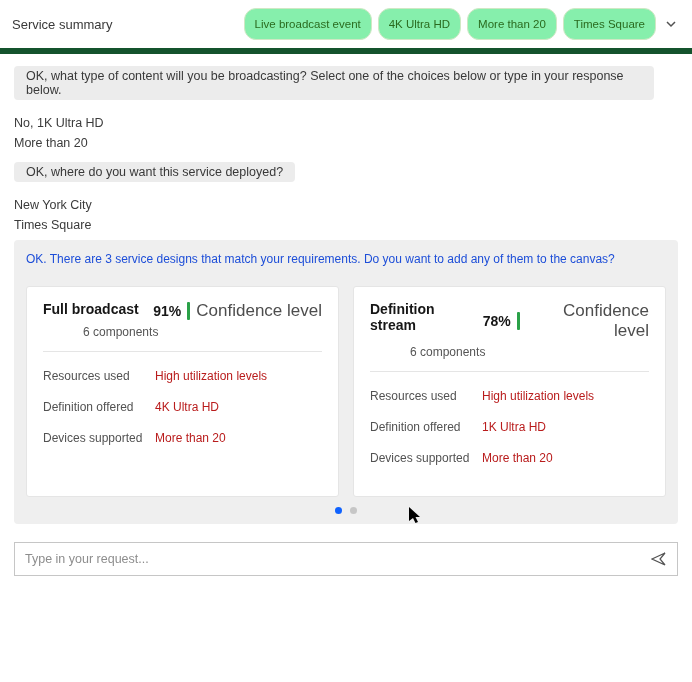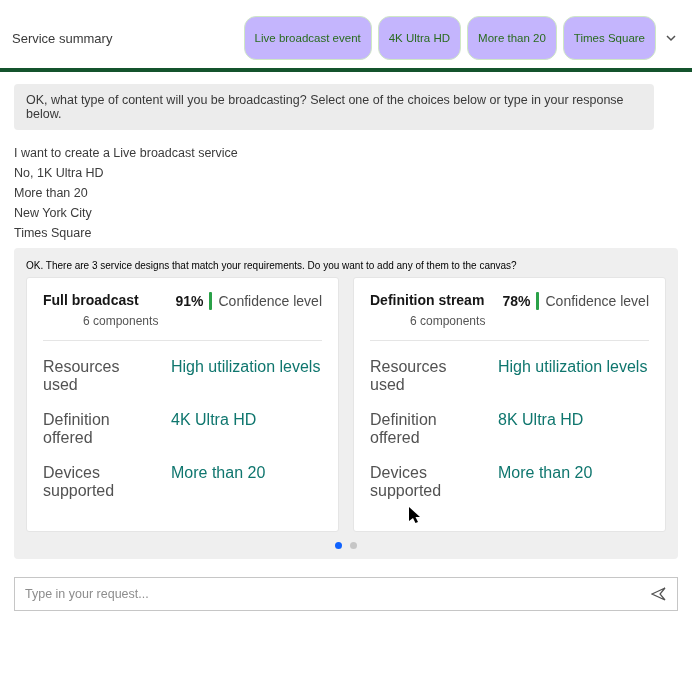--- a/index.html
+++ b/index.html
@@ -10,77 +10,76 @@
     background: #fff;
     width: 692px;
     height: 682px;
     overflow: hidden;
   }
   .header {
     display: flex;
     align-items: center;
     justify-content: space-between;
     padding: 8px 12px;
-    border-bottom: 4px solid #14532d;
-    background: #fff;
-    margin-top: 8px;
+    border-bottom: 6px solid #14532d;
+    background: #fff;
   }
   .header-title {
     font-size: 13px;
     font-weight: 500;
     color: #393939;
   }
   .tags {
     display: flex;
     align-items: center;
     gap: 6px;
   }
   .tag {
     font-size: 11.5px;
     color: #2a6b1f;
-    background: #c4b5fd;
+    background: #86efac;
     border: 1px solid #cfe8c4;
     border-radius: 12px;
-    padding: 15px 10px;
+    padding: 9px 10px;
   }
   .chev {
     display: inline-flex;
     align-items: center;
     justify-content: center;
     padding: 2px 4px;
     cursor: pointer;
   }
   .chat {
     padding: 6px 14px 0 14px;
   }
   .bot {
     display: inline-block;
     background: #ececec;
     color: #393939;
     border-radius: 4px;
-    padding: 9px 12px;
+    padding: 3px 12px;
     margin: 6px 0 12px 0;
     max-width: 640px;
     font-size: 12.5px;
   }
   .user {
     font-size: 12.5px;
     color: #3b3b3b;
     margin: 4px 0 6px 0;
   }
   .results {
     margin: 8px 14px 0 14px;
     background: #efefef;
     border-radius: 4px;
     padding: 12px 12px 10px 12px;
   }
   .results-head {
-    font-size: 10px;
-    color: #000000;
-    margin-bottom: 6px;
+    font-size: 12px;
+    color: #1d4ed8;
+    margin-bottom: 20px;
   }
   .cards {
     display: flex;
     gap: 14px;
   }
   .card {
     flex: 1;
     background: #fff;
     border: 1px solid #e5e5e5;
     border-radius: 3px;
@@ -105,45 +104,46 @@
     font-size: 14px;
     font-weight: 700;
   }
   .conf-bar {
     width: 3px;
     height: 18px;
     background: #2aa148;
     border-radius: 1px;
   }
   .conf-label {
-    font-size: 14px;
+    font-size: 17px;
     color: #4d4d4d;
+    text-align: right;
   }
   .card-sub {
     font-size: 12px;
     color: #555;
     margin-bottom: 12px;
     margin-left: 40px;
   }
   .divider {
     border-top: 1px solid #e5e5e5;
     margin: 8px 0 12px 0;
   }
   .row {
     display: flex;
-    gap: 20px;
-    font-size: 16px;
+    gap: 4px;
+    font-size: 12px;
     margin: 17px 0;
   }
   .row-label {
     width: 108px;
     color: #525252;
   }
   .row-value {
-    color: #0f766e;
+    color: #b91c1c;
   }
   .dots {
     display: flex;
     justify-content: center;
     gap: 8px;
     margin-top: 10px;
   }
   .dot {
     width: 7px;
     height: 7px;
@@ -198,23 +198,23 @@
     <span class="chev">
       <svg width="10" height="10" viewBox="0 0 10 10">
           <path d="M1 3 L5 7 L9 3" fill="none" stroke="#525252" stroke-width="1.5"></path>
         </svg>
     </span>
   </div>
 </div>
 
 <div class="chat">
   <div class="bot">OK, what type of content will you be broadcasting? Select one of the choices below or type in your response below.</div>
-  <div class="user">I want to create a Live broadcast service</div>
   <div class="user">No, 1K Ultra HD</div>
   <div class="user">More than 20</div>
+  <div><span class="bot">OK, where do you want this service deployed?</span></div>
   <div class="user">New York City</div>
   <div class="user">Times Square</div>
 </div>
 
 <div class="results">
   <div class="results-head">OK. There are 3 service designs that match your requirements. Do you want to add any of them to the canvas?</div>
   <div class="cards">
 
     <div class="card">
       <div class="card-top">
@@ -251,21 +251,21 @@
         </div>
       </div>
       <div class="card-sub">6 components</div>
       <div class="divider"></div>
       <div class="row">
         <div class="row-label">Resources used</div>
         <div class="row-value">High utilization levels</div>
       </div>
       <div class="row">
         <div class="row-label">Definition offered</div>
-        <div class="row-value">8K Ultra HD</div>
+        <div class="row-value">1K Ultra HD</div>
       </div>
       <div class="row">
         <div class="row-label">Devices supported</div>
         <div class="row-value">More than 20</div>
       </div>
     </div>
 
   </div>
   <div class="dots">
     <span class="dot active"></span>

